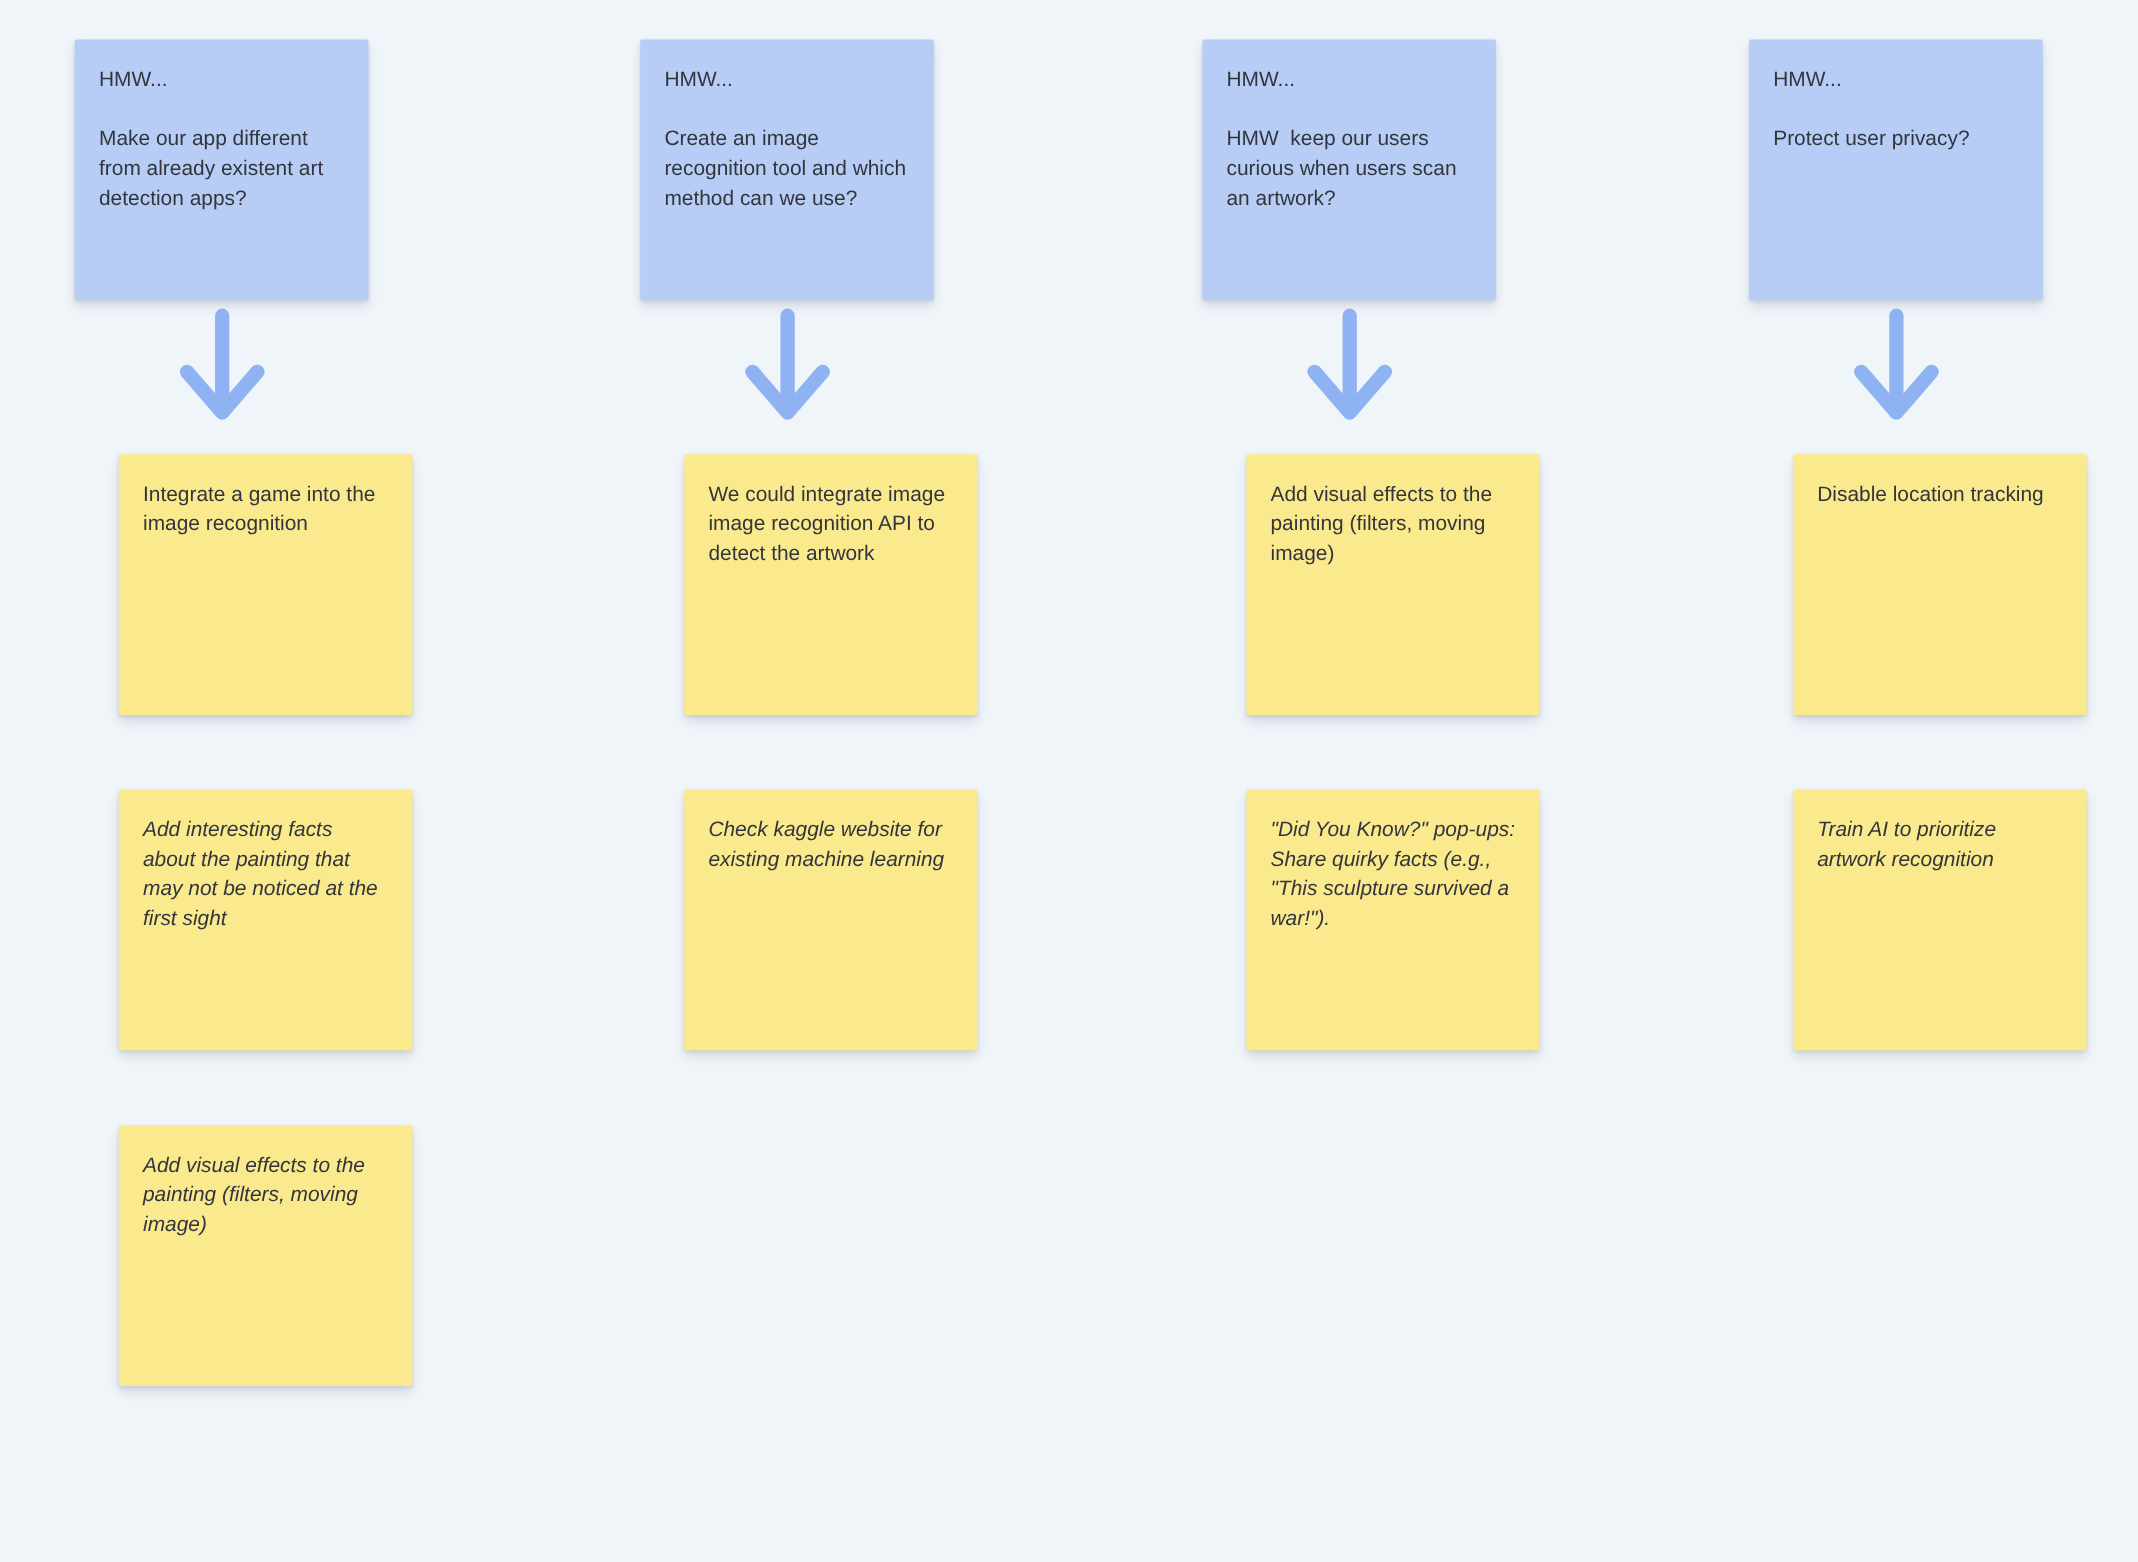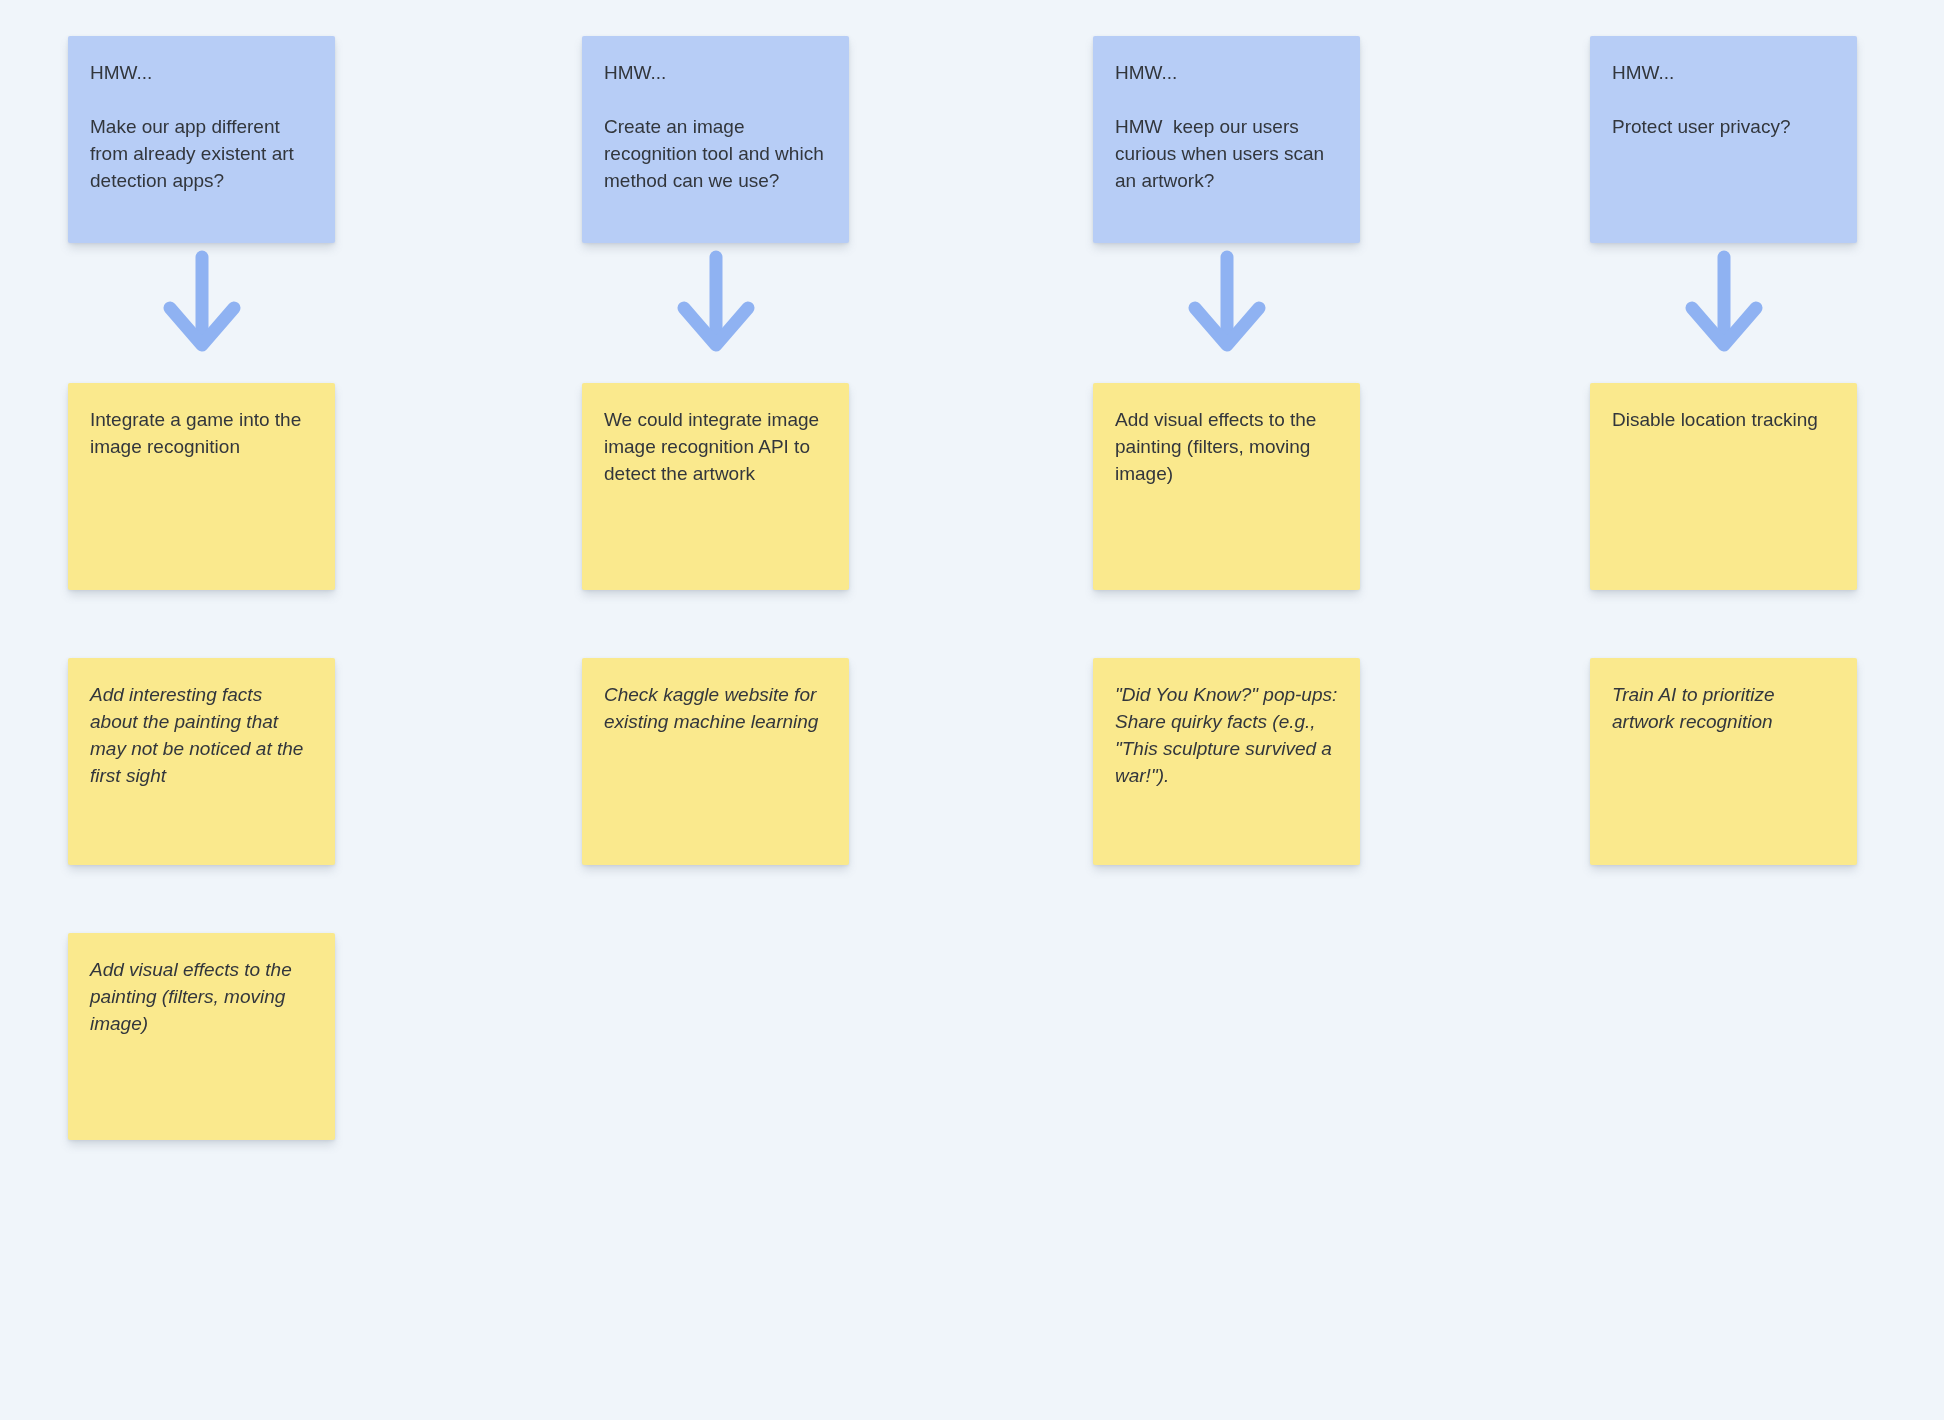--- a/index.html
+++ b/index.html
@@ -19,28 +19,28 @@
     position:relative;
     width:1944px;height:1420px;
     background:var(--background);
   }
   .column{position:absolute;top:36px;width:267px;}
   .col-1{left:68px;}
   .col-2{left:582px;}
   .col-3{left:1093px;}
   .col-4{left:1590px;}
   .note{
-    width:267px;height:207px;
+    width:267px;height:237px;
     box-sizing:border-box;
     padding:23px 22px;
     border-radius:2px;
     box-shadow:0 6px 10px -1px rgba(101,114,132,0.22),0 1px 3px rgba(101,114,132,0.14);
   }
   .note.hmw{background:var(--hmw-note);}
-  .note.idea{background:var(--idea-note);}
+  .note.idea{background:var(--idea-note);margin-left:40px;}
   .note-text{
     font-size:19px;
     line-height:27px;
     color:var(--text);
     white-space:pre-wrap;
     word-wrap:break-word;
   }
   .arrow-slot{
     height:104px;
     margin:7px 0 29px 0;

